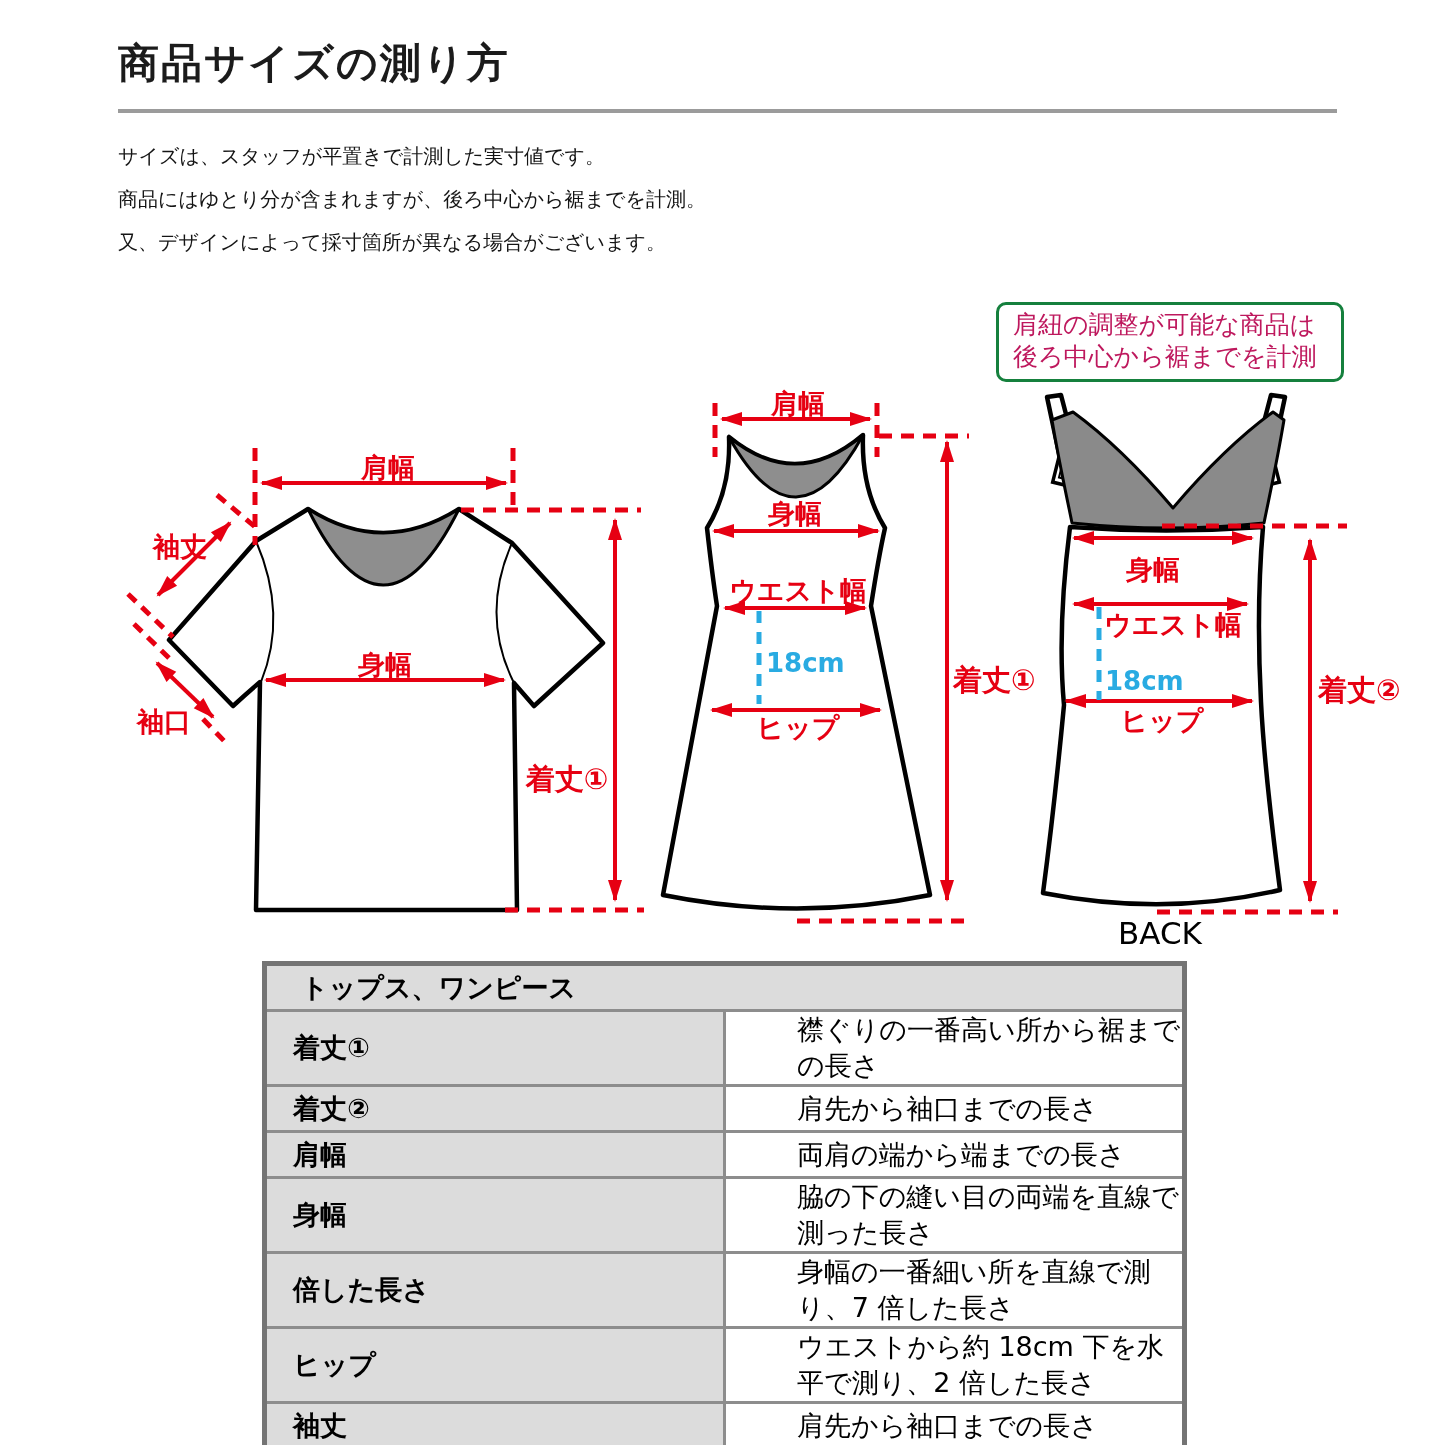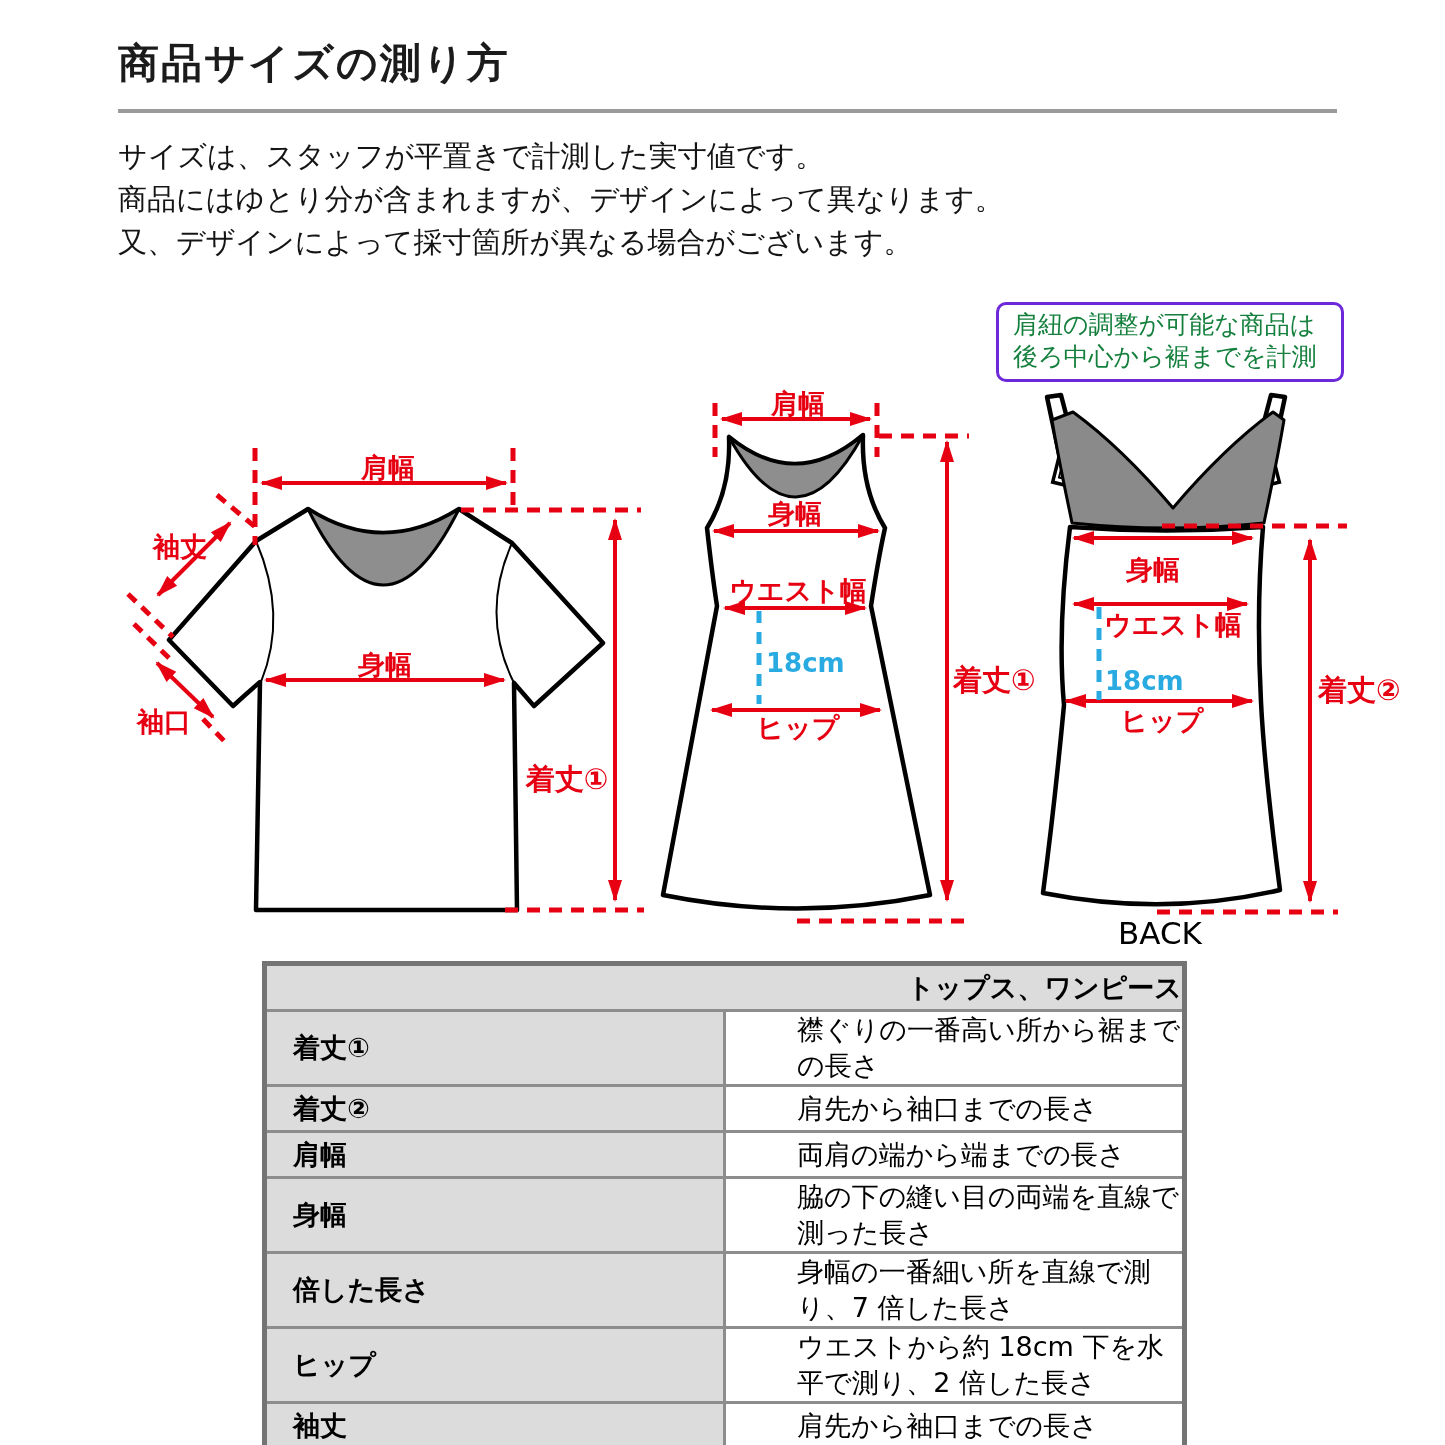--- a/index.html
+++ b/index.html
@@ -1,51 +1,51 @@
 <!DOCTYPE html>
 <html><head>
 <meta charset="utf-8">
 <style>
   html,body{margin:0;padding:0;background:#fff;}
   body{width:1445px;height:1445px;font-family:"DejaVu Sans","Liberation Sans",sans-serif;color:#111;}
   .page{position:relative;width:1417px;height:1445px;background:#fff;overflow:hidden;}
   .page-title{position:absolute;left:118px;top:36px;margin:0;font-size:41px;font-weight:600;letter-spacing:2px;color:#1b1b1b;}
   .title-rule{position:absolute;left:118px;top:109px;width:1219px;height:4px;background:#9b9b9b;}
-  .intro{position:absolute;left:118px;top:135px;font-size:29px;line-height:43px;font-weight:500;color:#141414;}
+  .intro{position:absolute;left:118px;top:135px;font-size:20px;line-height:43px;font-weight:500;color:#141414;}
   .intro p{margin:0;}
-  .note-box{position:absolute;left:996px;top:302px;width:348px;box-sizing:border-box;border:3px solid #6d28d9;border-radius:10px;padding:4px 10px 6px 14px;font-size:25px;line-height:32px;font-weight:500;color:#15803d;background:#fff;}
+  .note-box{position:absolute;left:996px;top:302px;width:348px;box-sizing:border-box;border:3px solid #15803d;border-radius:10px;padding:4px 10px 6px 14px;font-size:25px;line-height:32px;font-weight:500;color:#be185d;background:#fff;}
   .diagram-svg{position:absolute;left:0;top:0;}
   .outline{fill:#ffffff;stroke:#000;stroke-width:4.5;stroke-linejoin:round;stroke-linecap:round;}
   .grayfill{stroke:#000;stroke-width:3;stroke-linejoin:round;}
   .seam{fill:none;stroke:#000;stroke-width:2;}
   .rsolid{stroke-width:4;fill:none;}
   .rdash{stroke-width:5;stroke-dasharray:13 9;fill:none;}
   .rdash2{stroke-width:5;stroke-dasharray:11 8;fill:none;}
   .bdash{stroke-width:5;stroke-dasharray:12 9;fill:none;}
   .rlabel{font-size:27px;font-weight:600;}
   .rlabel.big{font-size:29px;}
   .blabel{font-size:26px;font-weight:600;}
   .klabel{font-size:31px;font-weight:500;fill:#000;}
   .size-table{position:absolute;left:262px;top:961px;width:925px;border-collapse:collapse;border:5px solid #747474;font-size:27px;color:#000;table-layout:fixed;}
   .size-table th,.size-table td{border:3px solid #8d8d8d;padding:0;}
-  .size-table th{background:#dcdcdc;text-align:right;padding-left:34px;height:43px;font-weight:600;font-family:Liberation Serif, serif;}
+  .size-table th{background:#dcdcdc;text-align:left;padding-left:34px;height:43px;font-weight:600;font-family:Liberation Serif, serif;}
   .size-table td.term{background:#dcdcdc;width:153px;padding-left:26px;height:43px;font-weight:600;}
   .size-table td.def{background:#fff;padding-left:71px;font-weight:500;}
 </style>
 </head>
 <body>
 
 <div class="page">
 
   <h1 class="page-title">商品サイズの測り方</h1>
   <div class="title-rule"></div>
 
   <div class="intro">
     <p>サイズは、スタッフが平置きで計測した実寸値です。</p>
-    <p>商品にはゆとり分が含まれますが、デザインによって異なります。</p>
+    <p>商品にはゆとり分が含まれますが、後ろ中心から裾までを計測。</p>
     <p>又、デザインによって採寸箇所が異なる場合がございます。</p>
   </div>
 
   <div class="note-box">
     <div>肩紐の調整が可能な商品は</div>
     <div>後ろ中心から裾までを計測</div>
   </div>
 
   <svg class="diagram-svg" width="1445" height="1445" viewBox="0 0 1445 1445">
     <defs>

